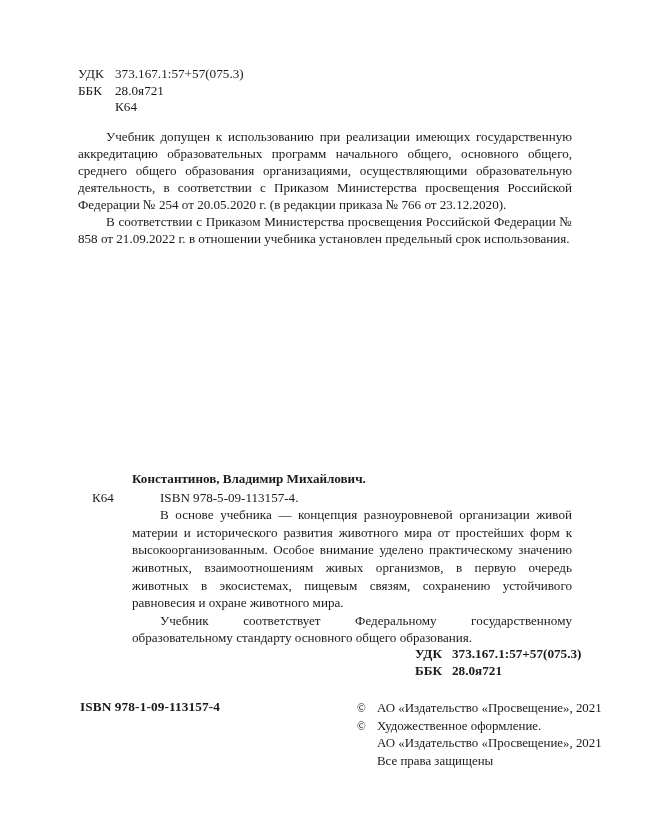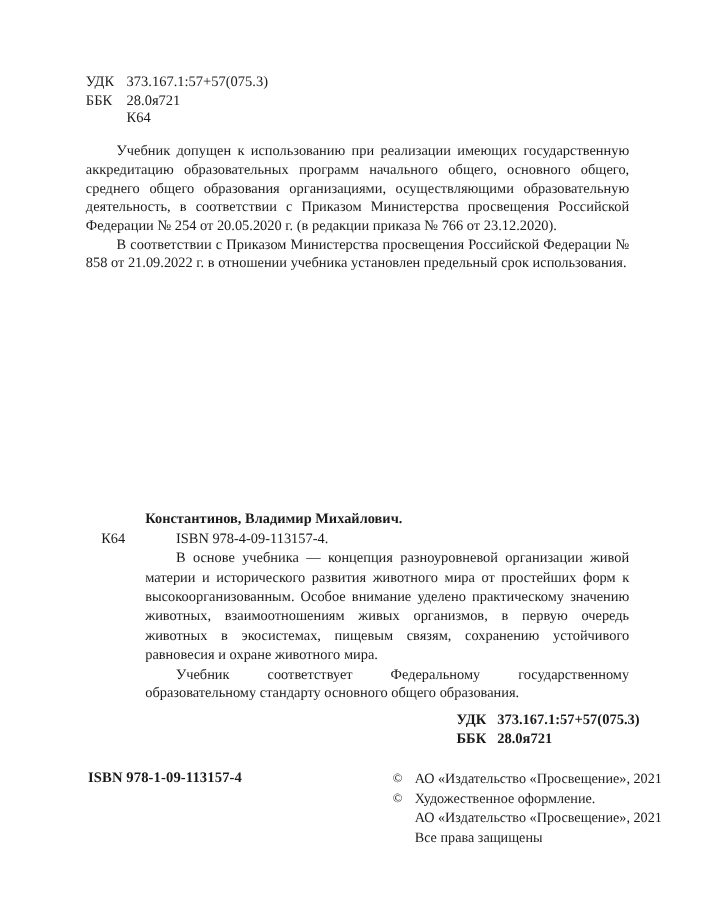--- a/index.html
+++ b/index.html
@@ -66,20 +66,21 @@
     left: 78px;
     top: 462px;
     width: 494px;
     font-size: 13.1px;
     line-height: 17.6px;
   }
   .record-author {
     font-weight: bold;
     margin-left: 54px;
     white-space: nowrap;
+    margin-top: 8px;
   }
   .record-body {
     position: relative;
     margin-top: 1px;
   }
   .record-code {
     position: absolute;
     left: 14px;
     top: 0;
     font-size: 13.1px;
@@ -158,21 +159,21 @@
   <div class="legal">
     <p>Учебник допущен к использованию при реализации имеющих государственную аккредитацию образовательных программ начального общего, основного общего, среднего общего образования организациями, осуществляющими образовательную деятельность, в соответствии с Приказом Министерства просвещения Российской Федерации № 254 от 20.05.2020 г. (в редакции приказа № 766 от 23.12.2020).</p>
     <p>В соответствии с Приказом Министерства просвещения Российской Федерации № 858 от 21.09.2022 г. в отношении учебника установлен предельный срок использования.</p>
   </div>
 
   <div class="record">
     <div class="record-author">Константинов, Владимир Михайлович.</div>
     <div class="record-body">
       <span class="record-code">К64</span>
       <div class="record-text">
-        <p>ISBN 978-4-09-113157-4.</p>
+        <p>ISBN 978-5-09-113157-4.</p>
         <p>В основе учебника — концепция разноуровневой организации живой материи и исторического развития животного мира от простейших форм к высокоорганизованным. Особое внимание уделено практическому значению животных, взаимоотношениям живых организмов, в первую очередь животных в экосистемах, пищевым связям, сохранению устойчивого равновесия и охране животного мира.</p>
         <p>Учебник соответствует Федеральному государственному образовательному стандарту основного общего образования.</p>
       </div>
     </div>
   </div>
 
   <div class="class-bottom">
     <span class="class-row">
       <span class="class-label">УДК</span><span class="class-value">373.167.1:57+57(075.3)</span>
     </span>

